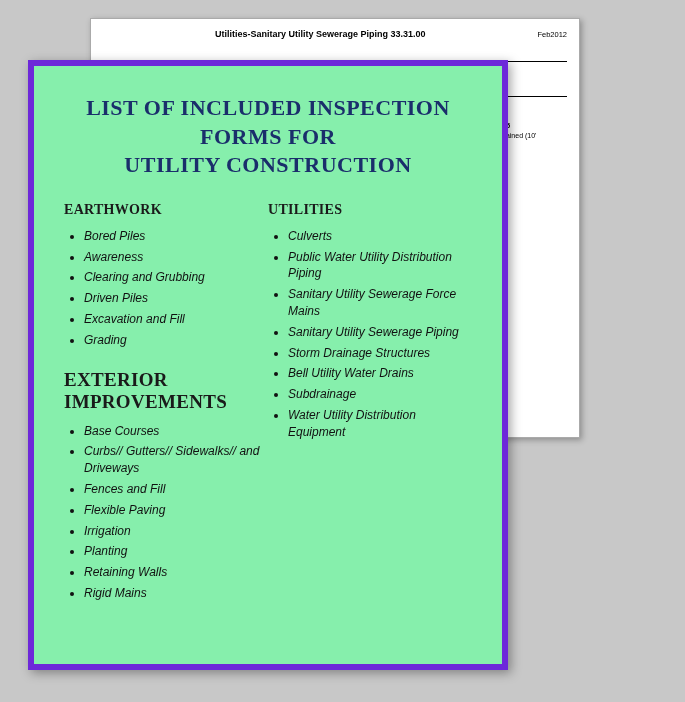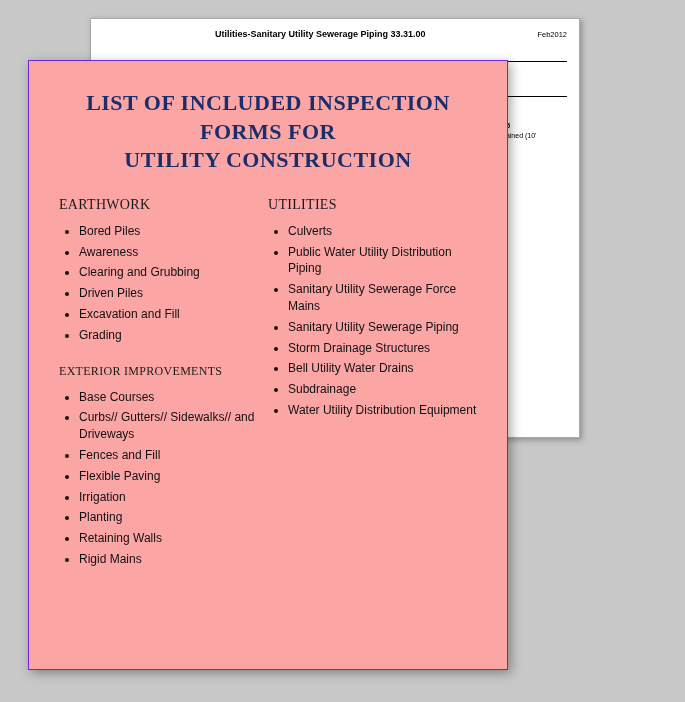--- a/index.html
+++ b/index.html
@@ -149,22 +149,22 @@
       color: #444;
     }
 
     
     .front-doc {
       position: absolute;
       top: 60px;
       left: 28px;
       width: 480px;
       height: 610px;
-      background: #fca5a5;
-      border: 1px solid #6d28d9;
+      background: #86efac;
+      border: 6px solid #6d28d9;
       box-shadow: 3px 3px 10px rgba(0,0,0,0.35);
       padding: 28px 30px 20px 30px;
       z-index: 2;
       overflow: hidden;
     }
 
     .front-doc .main-title {
       font-family: 'Times New Roman', serif;
       font-size: 22px;
       font-weight: bold;
@@ -182,45 +182,46 @@
       gap: 0;
     }
 
     .front-doc .list-col {
       flex: 1;
     }
 
     .front-doc .col-heading {
       font-family: 'Times New Roman', serif;
       font-size: 14px;
-      font-weight: normal;
+      font-weight: bold;
       color: #1a1a1a;
       text-transform: uppercase;
       font-variant: small-caps;
       margin-bottom: 10px;
       letter-spacing: 0.3px;
     }
 
     .front-doc ul {
       list-style: disc;
       padding-left: 20px;
       margin-bottom: 18px;
+      font-style: italic;
     }
 
     .front-doc ul li {
       font-size: 12px;
       color: #111;
       margin-bottom: 4px;
       line-height: 1.4;
     }
 
     .front-doc .sub-heading {
       font-family: 'Times New Roman', serif;
-      font-size: 12px;
-      font-weight: normal;
+      font-size: 19px;
+      font-weight: bold;
       color: #1a1a1a;
       text-transform: uppercase;
       font-variant: small-caps;
       margin-bottom: 10px;
       margin-top: 20px;
       letter-spacing: 0.3px;
     }
   </style>
 </head>
 <body>

